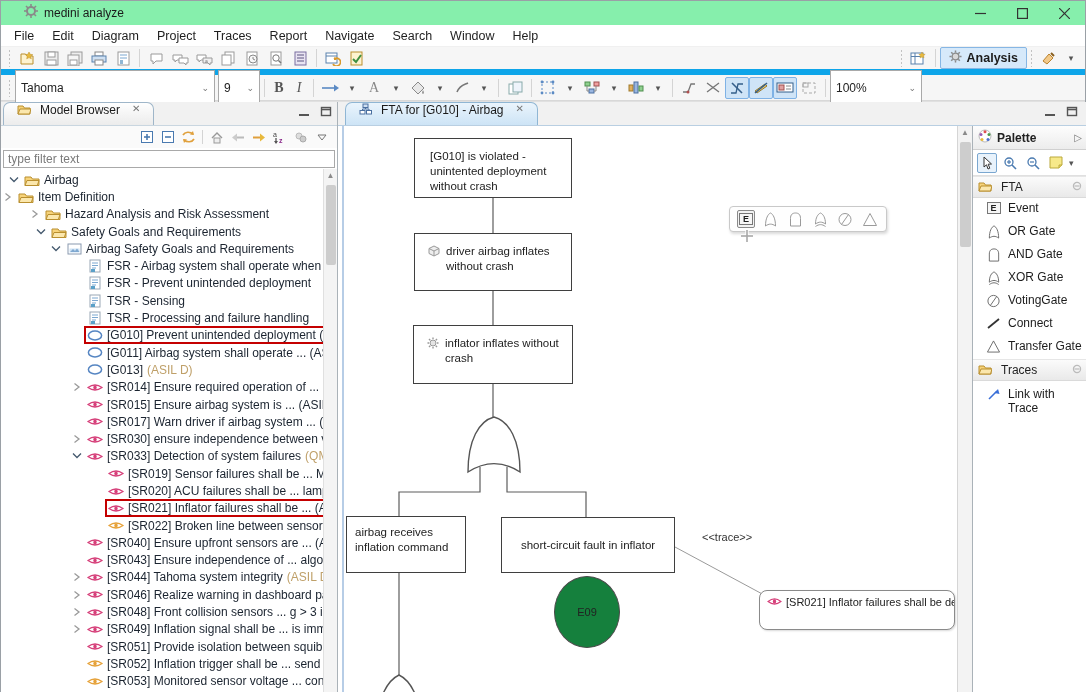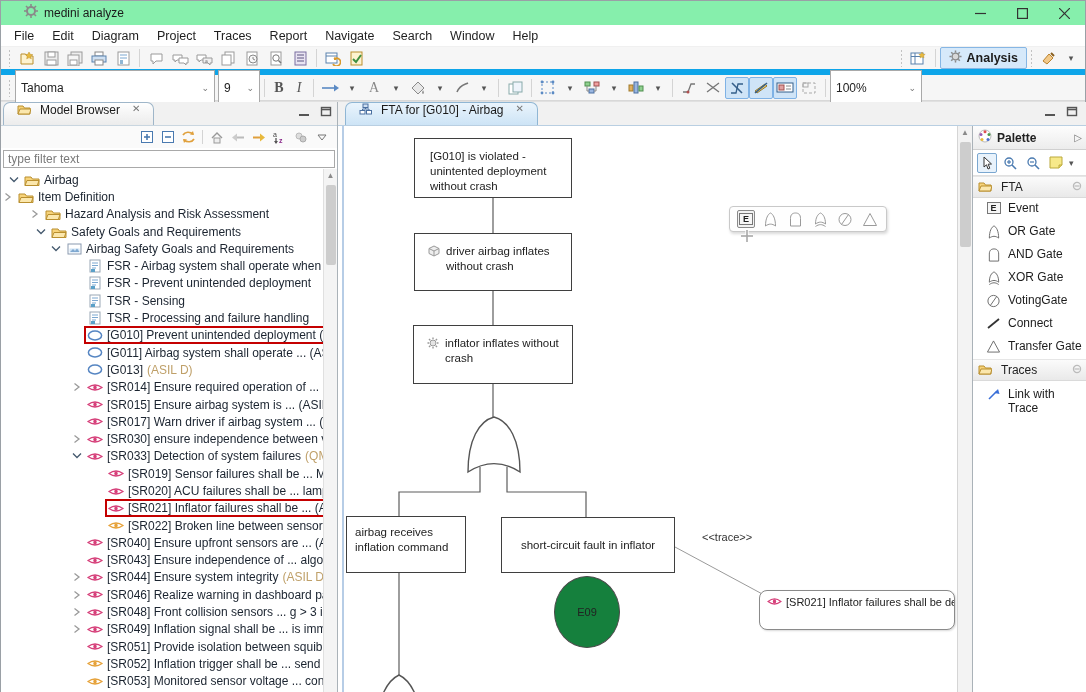--- a/index.html
+++ b/index.html
@@ -878,21 +878,21 @@
                 <polyline points="1.5,1.5 6,5 1.5,8.5" fill="none" stroke="#9a9a9a" stroke-width="1.3"></polyline>
               </svg>
             </span>
             <span class="grp">
               <span class="tico">
                 <svg width="16" height="11" viewBox="0 0 16 11">
                   <path d="M1,5.5 Q8,0.5 15,5.5 Q8,10.5 1,5.5 Z" fill="#fff" stroke="#d6407a" stroke-width="1.3"></path>
                   <ellipse cx="8" cy="5.5" rx="1.7" ry="2.3" fill="#d6407a"></ellipse>
                 </svg>
               </span>
-              <span class="tlabel">[SR044] Ensure system integrity</span>
+              <span class="tlabel">[SR044] Tahoma system integrity</span>
               <span class="ttag">(ASIL D)</span>
             </span>
           </div>
 
           <div class="trow" style="padding-left: 69px;">
             <span class="exp">
               <svg width="8" height="10">
                 <polyline points="1.5,1.5 6,5 1.5,8.5" fill="none" stroke="#9a9a9a" stroke-width="1.3"></polyline>
               </svg>
             </span>

